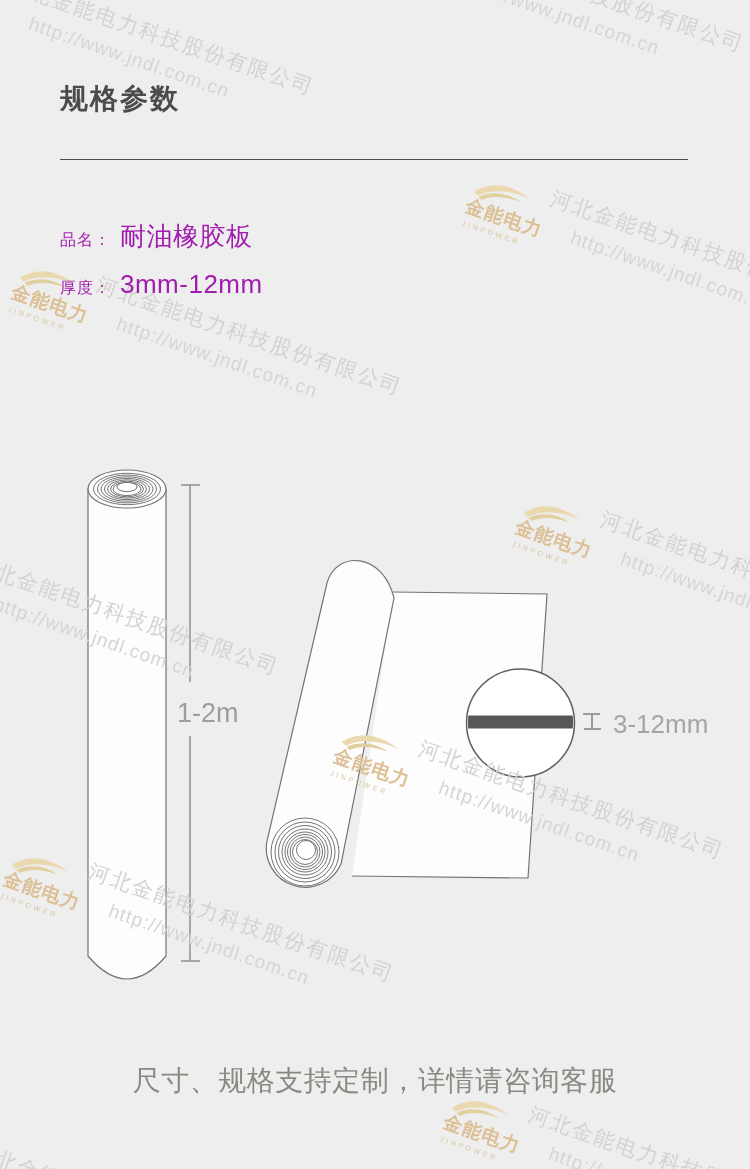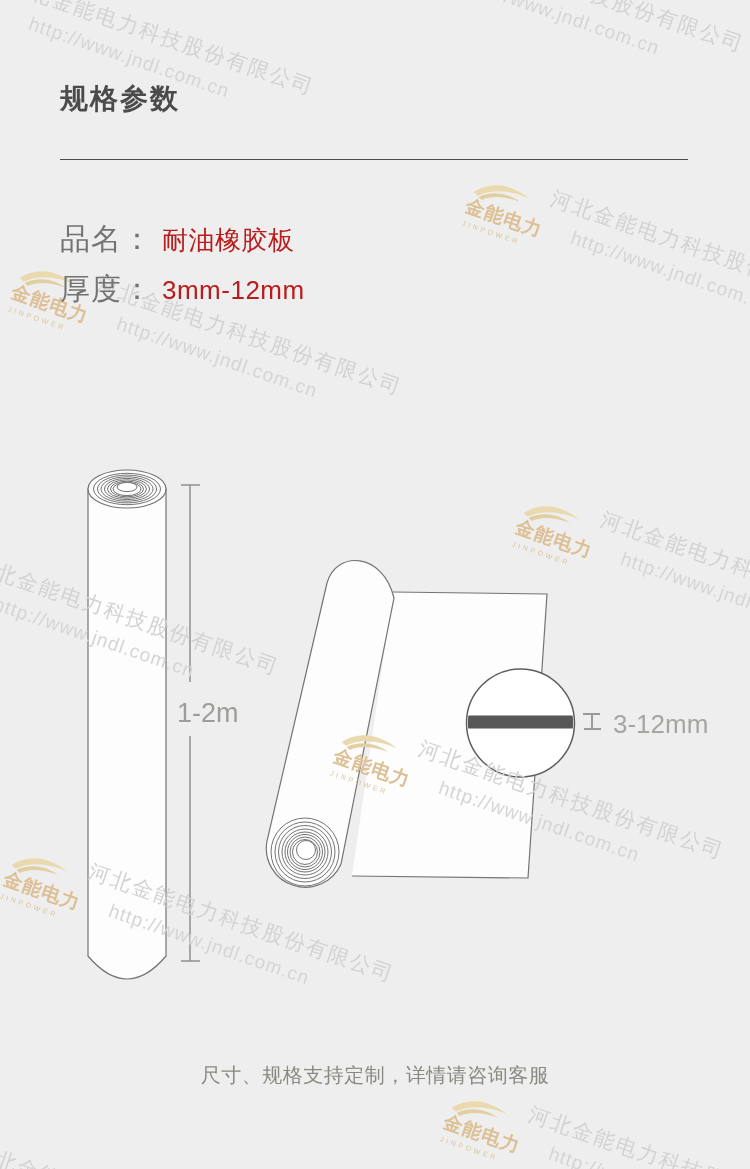--- a/index.html
+++ b/index.html
@@ -28,25 +28,25 @@
   .page-title{
     position:absolute;left:60px;top:80px;
     font-size:28px;font-weight:600;color:#4b4b4b;letter-spacing:2px;
   }
   .title-divider{
     position:absolute;left:60px;top:159px;width:628px;height:1px;
     background:#4d4d4d;
   }
   .specs{position:absolute;left:60px;top:219px;}
   .spec-row{display:flex;align-items:baseline;height:50px;}
-  .spec-label{font-size:30px;color:#737373;letter-spacing:1px;}
-  .spec-value{font-size:26px;color:#b91c1c;margin-left:9px;letter-spacing:0.5px;}
+  .spec-label{font-size:16px;color:#a21caf;letter-spacing:1px;}
+  .spec-value{font-size:26px;color:#a21caf;margin-left:9px;letter-spacing:0.5px;}
   .footer-note{
     position:absolute;left:0;top:1062px;width:750px;
-    text-align:center;font-size:20px;color:#8a8981;letter-spacing:0.5px;
+    text-align:center;font-size:28px;color:#8a8981;letter-spacing:0.5px;
   }
   svg{position:absolute;overflow:visible;}
   .svg-left{left:78px;top:460px;}
   .svg-right{left:250px;top:545px;}
   .dim-text{font-size:27px;fill:#9d9d99;font-family:"Liberation Sans","DejaVu Sans",sans-serif;}
   .dim-text2{font-size:26px;fill:#a5a5a1;font-family:"Liberation Sans","DejaVu Sans",sans-serif;}
 </style>
 </head>
 <body>
 

